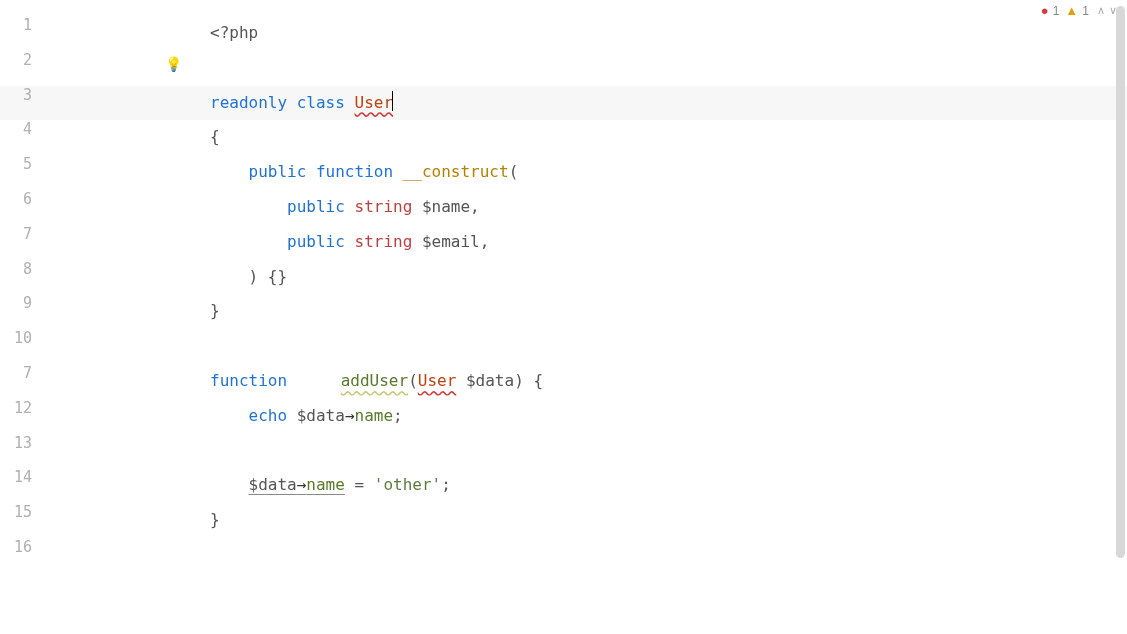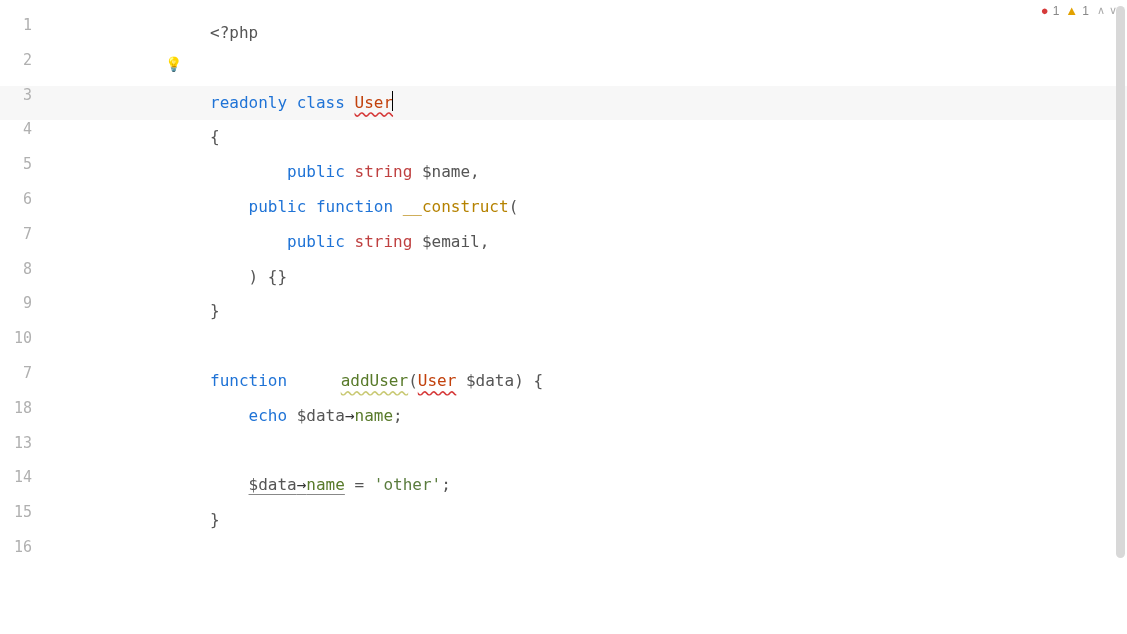--- a/index.html
+++ b/index.html
@@ -134,39 +134,39 @@
     <div class="ln">2</div>
     <div class="ln">3</div>
     <div class="ln">4</div>
     <div class="ln">5</div>
     <div class="ln">6</div>
     <div class="ln">7</div>
     <div class="ln">8</div>
     <div class="ln">9</div>
     <div class="ln">10</div>
     <div class="ln">7</div>
-    <div class="ln">18</div>
+    <div class="ln">12</div>
     <div class="ln">13</div>
     <div class="ln">14</div>
     <div class="ln">15</div>
     <div class="ln">16</div>
   </div>
 
   <div class="code">
     <div class="row"><span class="punct">&lt;?php</span></div>
 
     <div class="row"></div>
 
     <div class="row current"><span class="kw">readonly</span> <span class="kw">class</span> <span class="err-underline">User</span><span class="caret"></span></div>
 
     <div class="row"><span class="punct">{</span></div>
 
+    <div class="row">    <span class="kw">public</span> <span class="kw">function</span> <span class="fn">__construct</span><span class="punct">(</span></div>
+
     <div class="row">        <span class="kw">public</span> <span class="type">string</span> <span class="var">$name</span><span class="punct">,</span></div>
-
-    <div class="row">    <span class="kw">public</span> <span class="kw">function</span> <span class="fn">__construct</span><span class="punct">(</span></div>
 
 
     <div class="row">        <span class="kw">public</span> <span class="type">string</span> <span class="var">$email</span><span class="punct">,</span></div>
 
     <div class="row">    <span class="punct">) {}</span></div>
 
     <div class="row"><span class="punct">}</span></div>
 
     <div class="row"></div>
 

